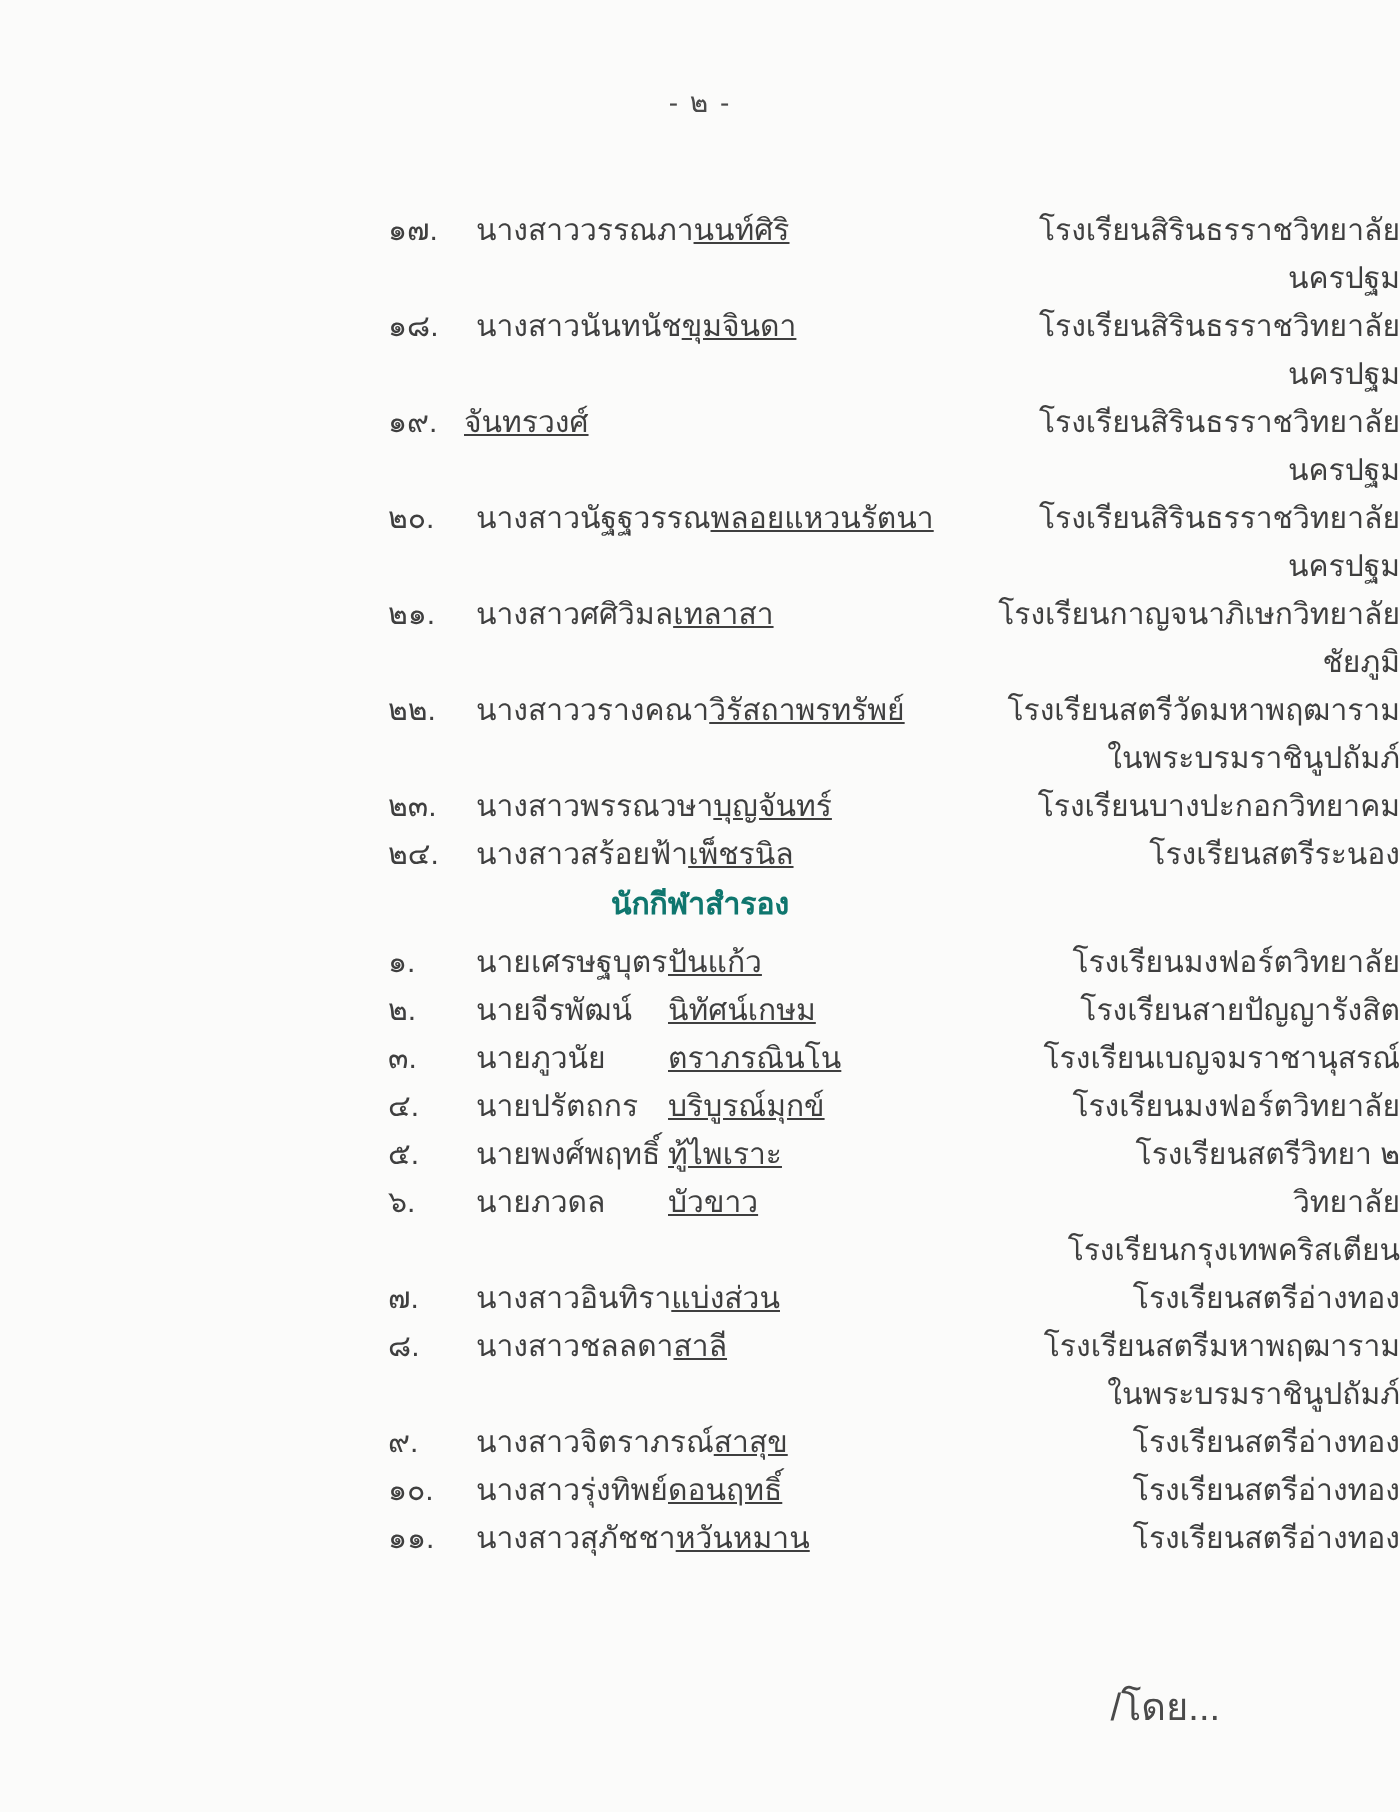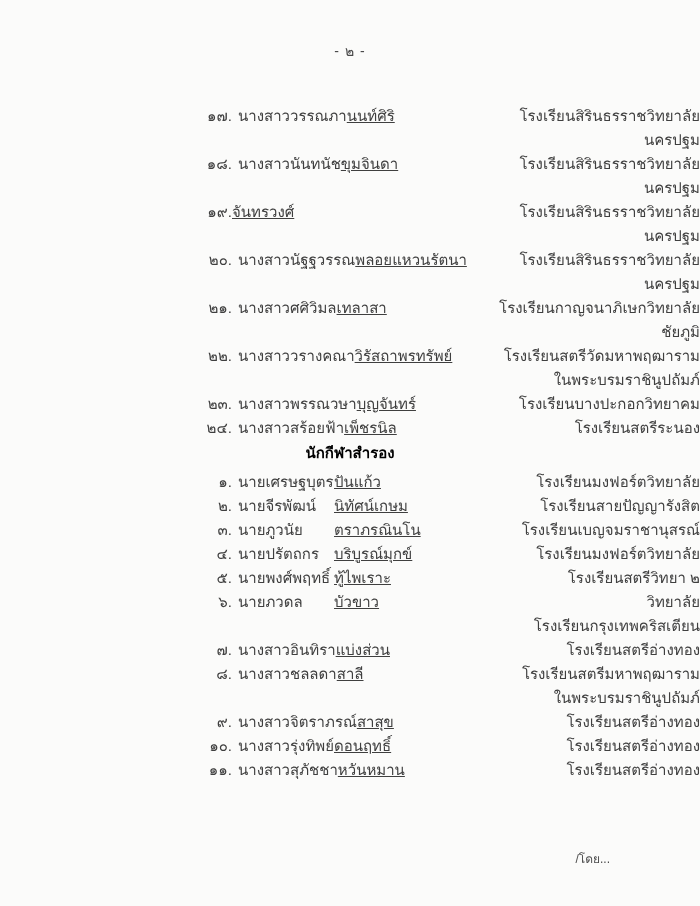--- a/index.html
+++ b/index.html
@@ -23,49 +23,48 @@
   }
   .content{
     position:absolute;top:104px;left:0;right:0;
     font-size:15px;line-height:24px;
   }
   .list{width:100%;}
   .row{display:flex;align-items:flex-start;}
   .no{
     flex:0 0 38px;
     margin-left:194px;
-    text-align:right;
     white-space:nowrap;
   }
   .name{
     flex:0 0 96px;
     margin-left:6px;
     white-space:nowrap;
   }
   .surname{
     flex:0 0 128px;
     white-space:nowrap;
     text-decoration:underline;
   }
   .school{flex:1 1 auto;text-align:right;}
   .school div{white-space:nowrap;}
   .school div:empty{display:none;}
   .section-heading{
     text-align:center;
     font-weight:bold;
-    color:#000000;
+    color:#0f766e;
     margin:0 0 4px 0;
     font-size:15px;
     line-height:26px;
   }
   .continuation{
     position:absolute;
     right:90px;
     bottom:38px;
-    font-size:12px;
+    font-size:19px;
     color:#4a4a4a;
   }
 </style>
 </head>
 <body>
 
 <div class="page">
 
   <div class="page-number">- ๒ -</div>
 

